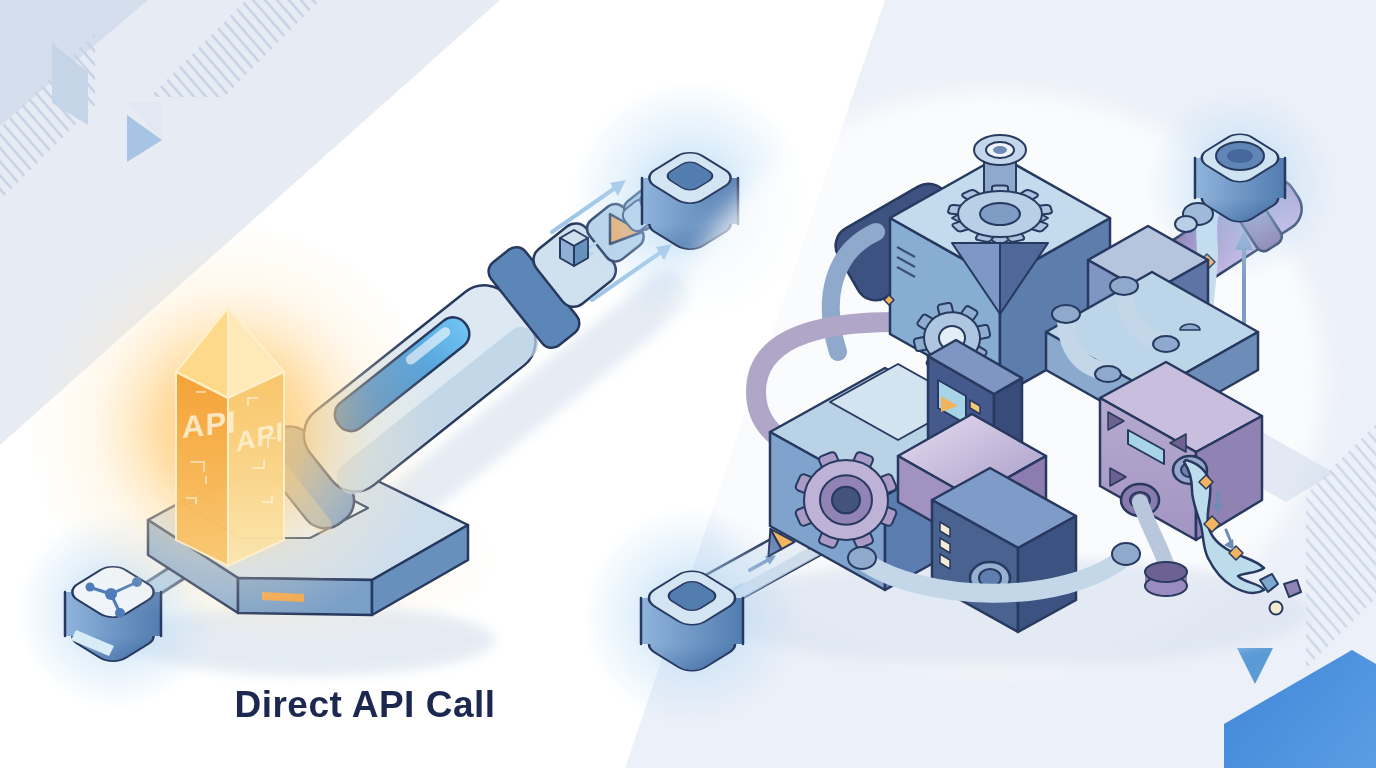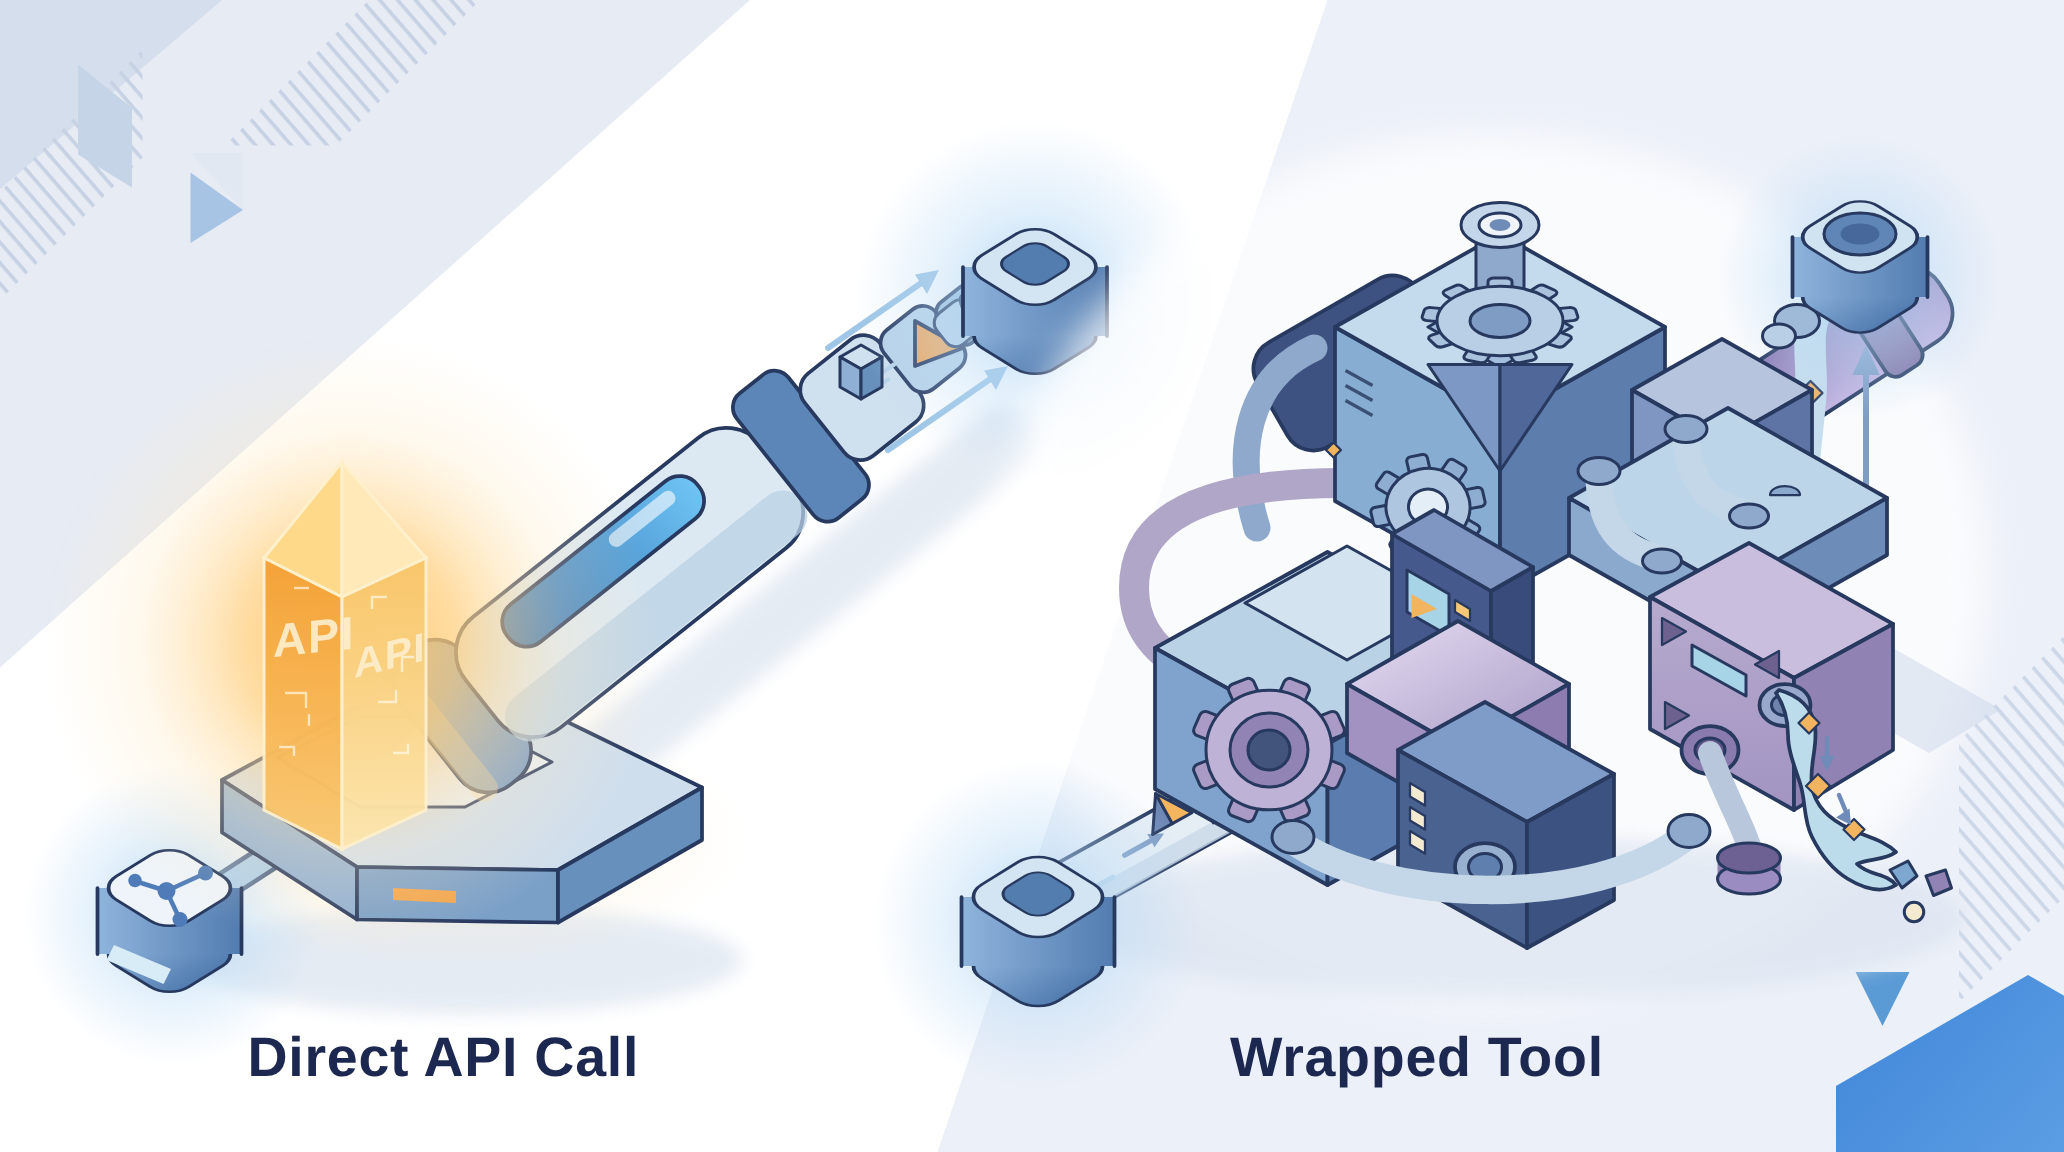--- a/index.html
+++ b/index.html
@@ -3,21 +3,21 @@
 <meta charset="utf-8">
 <style>
   html,body{margin:0;padding:0;background:#fff;}
   #stage{position:relative;width:1376px;height:768px;overflow:hidden;background:#ffffff;
          font-family:"Liberation Sans",sans-serif;}
   svg{position:absolute;left:0;top:0;}
   .o{stroke:#27395f;stroke-width:2.5;stroke-linejoin:round;stroke-linecap:round;}
   .o2{stroke:#27395f;stroke-width:2;stroke-linejoin:round;}
   .o1{stroke:#27395f;stroke-width:1.5;stroke-linejoin:round;}
   .nf{fill:none;}
-  .caption{position:absolute;width:400px;text-align:left;font-size:37px;font-weight:bold;
+  .caption{position:absolute;width:400px;text-align:center;font-size:37px;font-weight:bold;
            color:#1c2850;letter-spacing:.5px;}
   #cap-left{left:165px;top:684px;}
   #cap-right{left:820px;top:684px;}
   text{font-family:"Liberation Sans",sans-serif;}
 </style>
 </head>
 <body>
 
 <div id="stage">
 <svg width="1376" height="768" viewBox="0 0 1376 768">
@@ -461,14 +461,13 @@
     <g>
       <polygon points="1260,580 1272,574 1278,584 1268,592" fill="#7fa8d0" class="o2"></polygon>
       <polygon points="1284,584 1297,580 1301,592 1289,597" fill="#9184b4" class="o2"></polygon>
       <circle cx="1276" cy="608" r="6.5" fill="#f3ead0" class="o2"></circle>
     </g>
   </g>
 </g>
 </svg>
 
 <div id="cap-left" class="caption">Direct API Call</div>
-<div id="cap-right" class="caption">Wrapped Tool</div>
 </div>
 
 </body></html>

